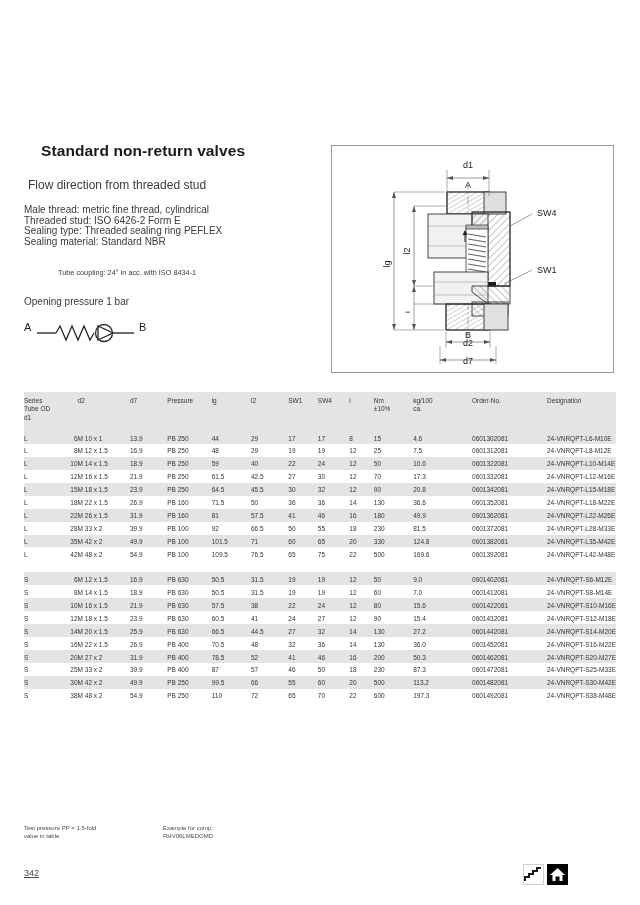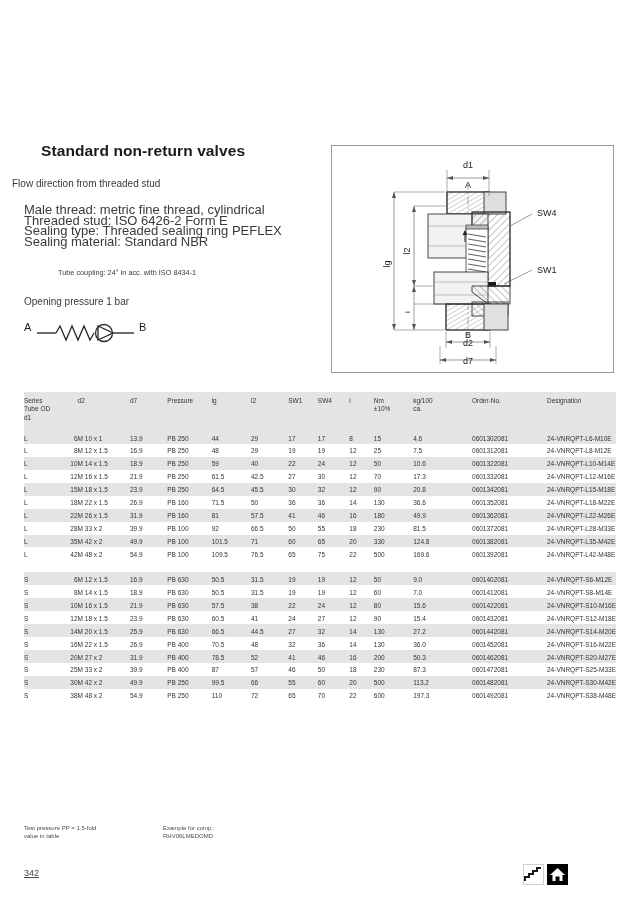--- a/index.html
+++ b/index.html
@@ -23,31 +23,31 @@
     top: 142px;
     font-size: 15.5px;
     font-weight: 700;
     letter-spacing: 0.1px;
     color: #1a1a1a;
     white-space: nowrap;
     margin-left: 17px;
   }
   #subtitle {
     position: absolute;
-    left: 12px;
+    left: 28px;
     top: 178px;
-    font-size: 10px;
+    font-size: 12px;
     color: #3a3a3a;
     white-space: nowrap;
   }
   #spec-block {
     position: absolute;
     left: 24px;
     top: 205px;
-    font-size: 13px;
+    font-size: 10px;
     line-height: 10.6px;
     color: #3a3a3a;
   }
   #spec-block .spec-line { white-space: nowrap; }
   #tube-coupling {
     position: absolute;
     left: 24px;
     top: 268px;
     font-size: 7.3px;
     color: #3a3a3a;

